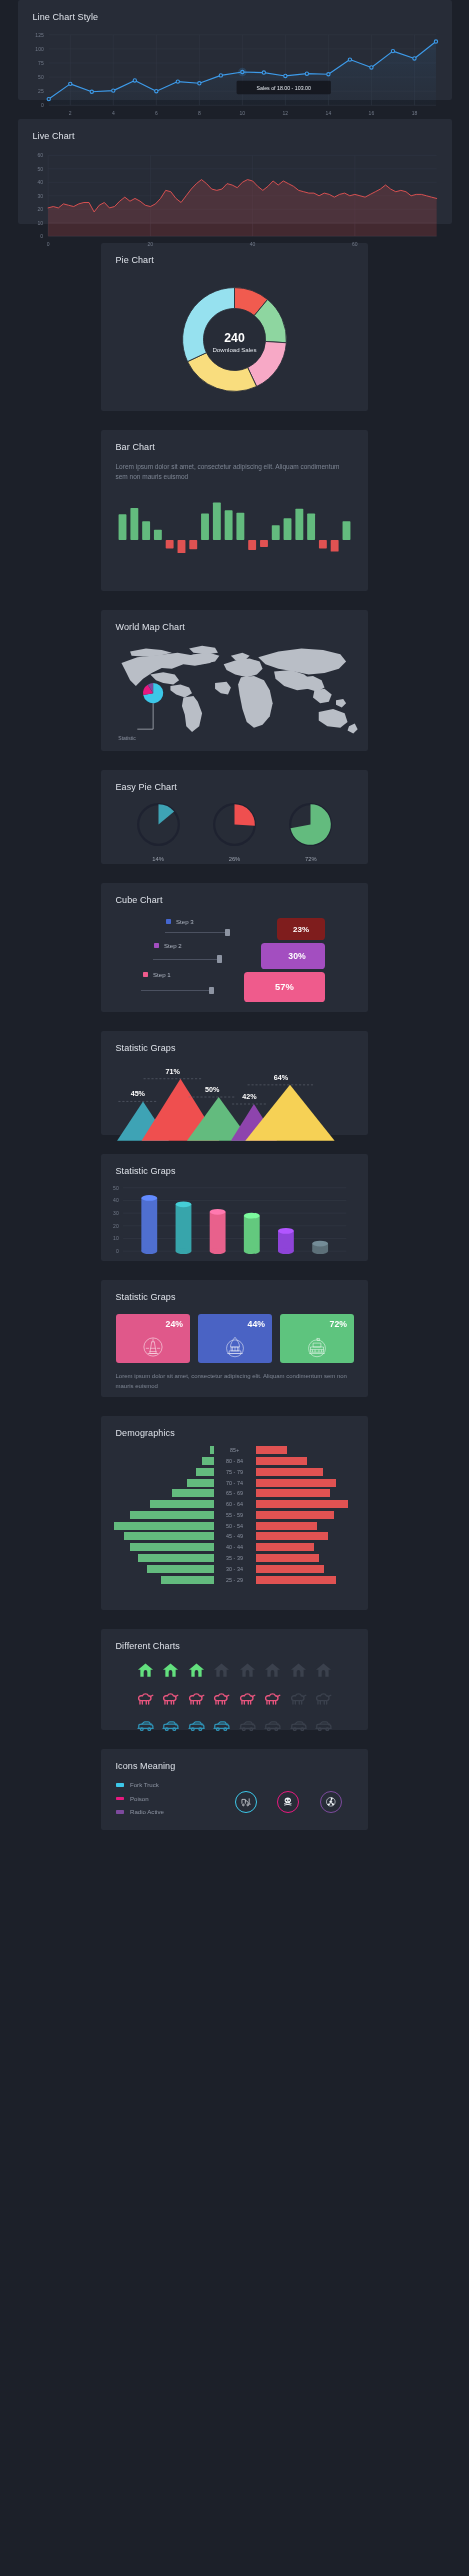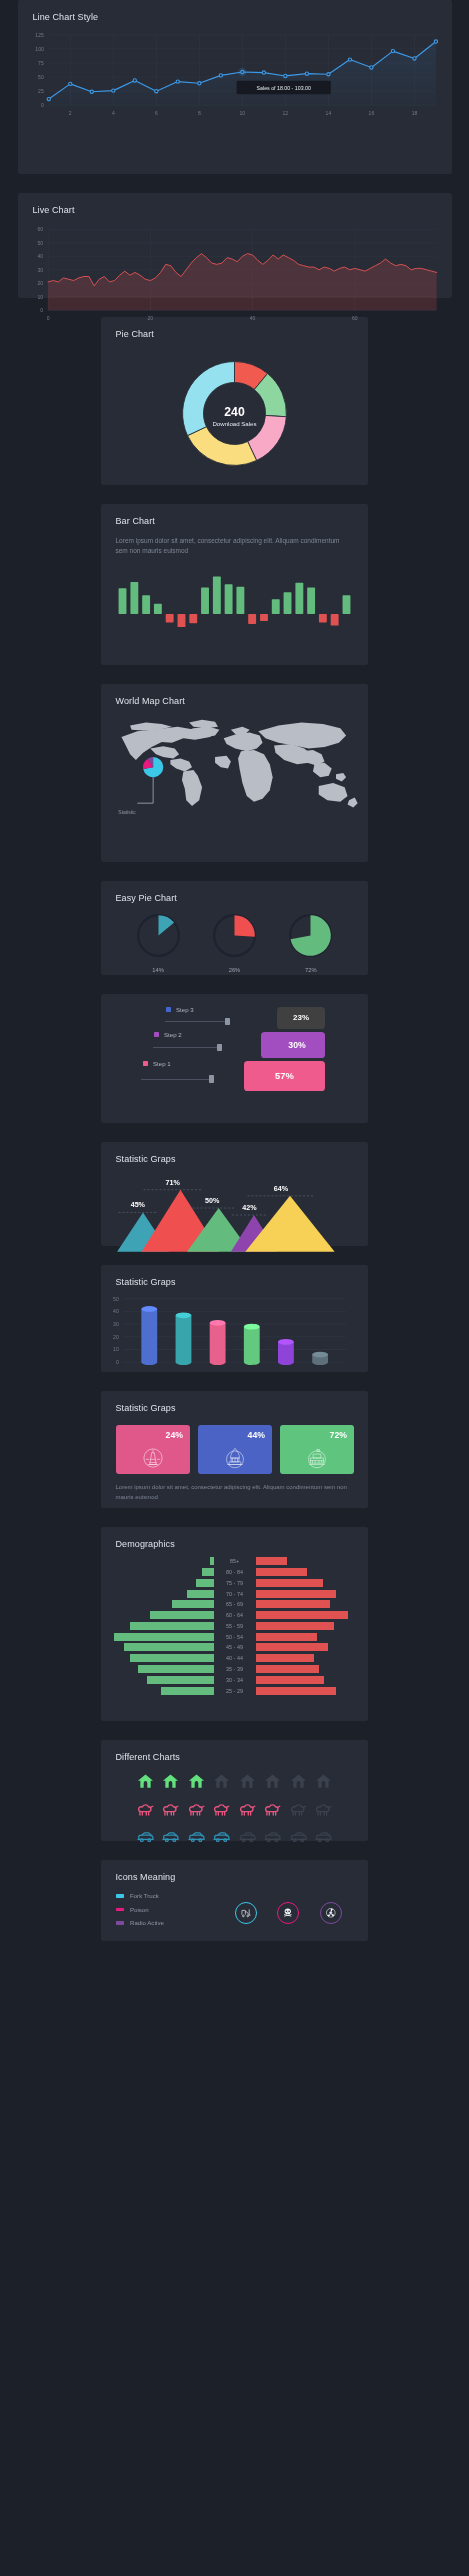--- a/index.html
+++ b/index.html
@@ -110,21 +110,21 @@
 
   
   .dc-body { padding: 10px 0 13px 0; }
   .dc-row { display:flex; justify-content:center; gap:6.5px; margin-bottom:6.5px; }
 </style>
 </head>
 <body>
 
 <div class="page">
 
-  <div class="card wide" style="height:174px;">
+  <div class="card wide" style="height:100px;">
     <div class="card-title">Line Chart Style</div>
     <div class="linechart-wrap">
       <svg width="416" height="95" viewBox="0 0 576 132">
         <defs>
           <linearGradient id="lcFill" x1="0" y1="0" x2="0" y2="1">
             <stop offset="0%" stop-color="#3d9bea" stop-opacity="0.10"></stop>
             <stop offset="100%" stop-color="#3d9bea" stop-opacity="0.02"></stop>
           </linearGradient>
         </defs>
         <g id="lc-grid">
@@ -274,21 +274,21 @@
             <rect x="251.9" y="20.7" width="11" height="43.3" fill="#63bb7e" rx="1"></rect>
             <rect x="268.3" y="27.2" width="11" height="36.8" fill="#63bb7e" rx="1"></rect>
             <rect x="284.7" y="64.0" width="11" height="11.9" fill="#e05252" rx="1"></rect>
             <rect x="301.1" y="64.0" width="11" height="16.3" fill="#e05252" rx="1"></rect>
             <rect x="317.6" y="38.0" width="11" height="26.0" fill="#63bb7e" rx="1"></rect>
           </g>
       </svg>
     </div>
   </div>
 
-  <div class="card narrow" style="height:178px;">
+  <div class="card narrow" style="height:141px;">
     <div class="card-title">World Map Chart</div>
     <div class="map-wrap">
       <svg width="253" height="108" viewBox="0 0 350 150">
         <g fill="#b9bec6">
           <path d="M18 36 L40 28 L70 25 L96 22 L120 26 L136 20 L150 27 L141 36 L120 40 L104 38 L88 44 L74 43 L60 50 L48 58 L38 68 L30 60 L24 48 Z"></path>
           <path d="M100 30 L118 24 L140 22 L154 26 L148 34 L128 38 L110 37 Z"></path>
           <path d="M112 16 L130 12 L148 15 L152 22 L136 24 L118 22 Z"></path>
           <path d="M58 52 L76 49 L92 52 L98 60 L90 66 L76 64 L66 60 Z"></path>
           <path d="M86 68 L100 66 L112 70 L116 78 L106 84 L94 80 L86 74 Z"></path>
           <path d="M104 84 L118 82 L124 90 L130 106 L126 124 L116 132 L108 124 L106 108 L102 96 Z"></path>
@@ -336,29 +336,30 @@
           </svg></div>
       </div>
     <div class="easypie-labels" id="easypie-labels">
         <span>14%</span>
         <span>26%</span>
         <span>72%</span>
       </div>
   </div>
 
   <div class="card narrow" style="height:129px;">
+    <div class="card-title">Cube Chart</div>
     <div class="cube-wrap" id="cube-wrap">
         <div class="cube-row" style="height: 24.6px;">
           <div class="cube-legend" style="left: 65px; top: 0.7px;">
             <div class="cube-sq" style="background: rgb(68, 102, 207);"></div>
             <span class="cube-leg-text">Step 3</span>
           </div>
           <div class="cube-line" style="left: 64px; top: 15px; width: 64px;"></div>
           <div class="cube-knob" style="left: 124px; top: 12px;"></div>
-          <div class="cube-box" style="width: 48px; height: 22px; background: #404040; margin-right: 43px; font-size: 8px;">23%</div>
+          <div class="cube-box" style="width: 48px; height: 22px; background: #7f1d1d; margin-right: 43px; font-size: 8px;">23%</div>
         </div>
         <div class="cube-row" style="height: 29px;">
           <div class="cube-legend" style="left: 53px; top: 0.7px;">
             <div class="cube-sq" style="background: rgb(163, 78, 192);"></div>
             <span class="cube-leg-text">Step 2</span>
           </div>
           <div class="cube-line" style="left: 52px; top: 17.3px; width: 67px;"></div>
           <div class="cube-knob" style="left: 116px; top: 14px;"></div>
           <div class="cube-box" style="width: 64px; height: 26px; background: rgb(163, 78, 192); margin-right: 43px; font-size: 8.7px; padding-left: 8px;">30%</div>
         </div>

